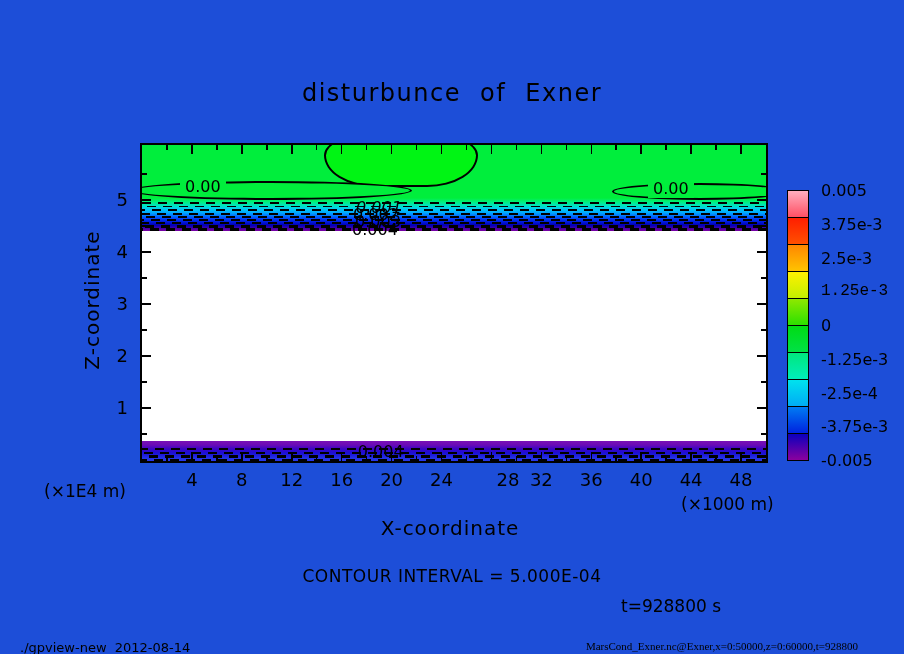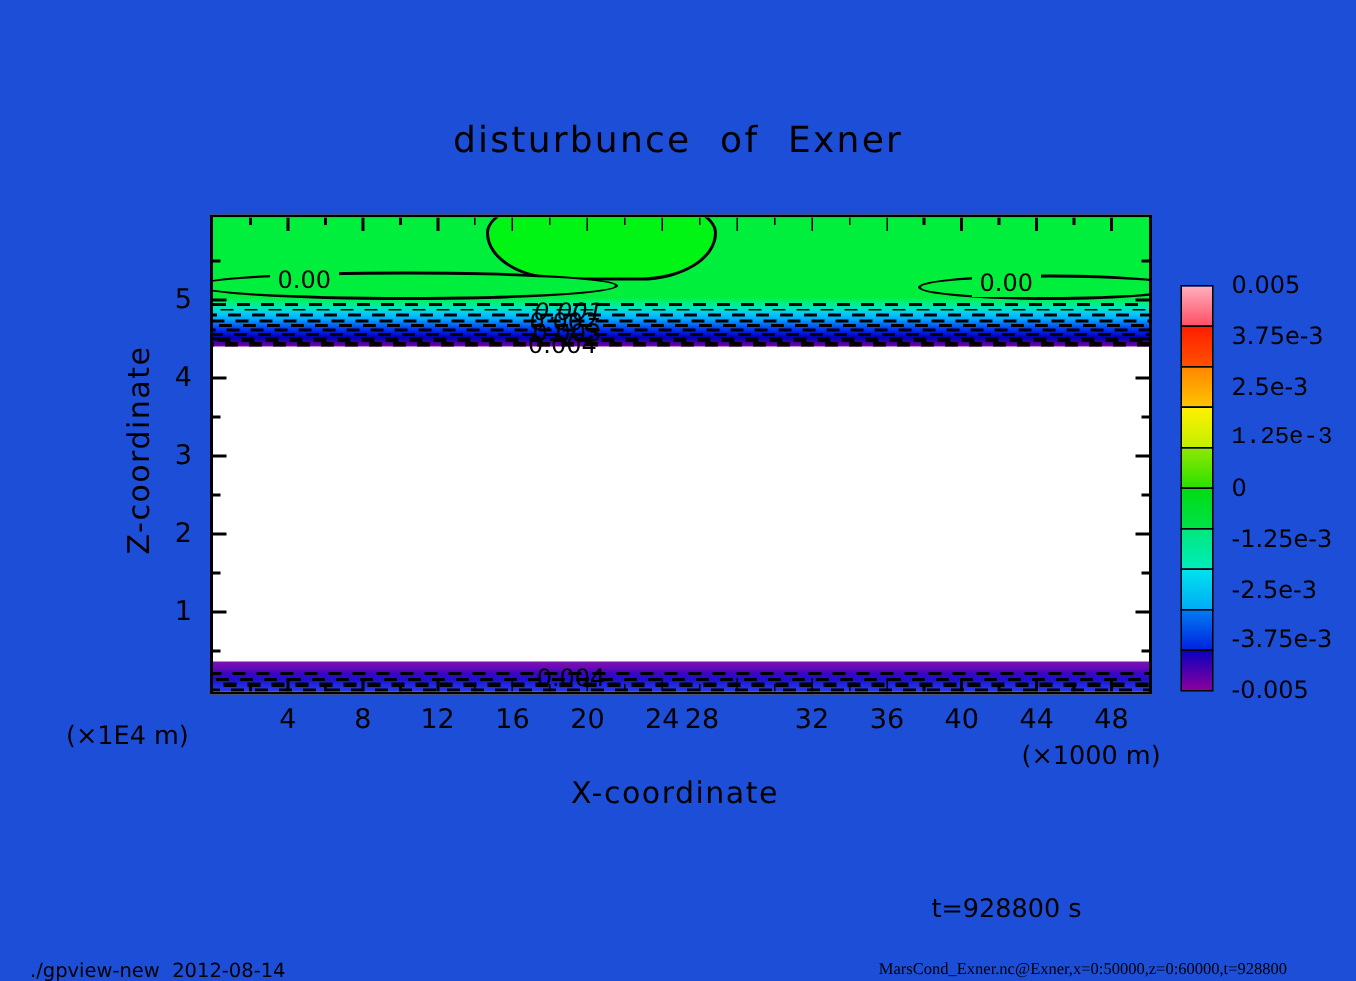--- a/index.html
+++ b/index.html
@@ -156,43 +156,44 @@
       <div class="cbox" style="top: 54px; height: 28px; background: linear-gradient(rgb(255, 135, 0), rgb(255, 195, 0));"></div>
       <div class="cbox" style="top: 81px; height: 28px; background: linear-gradient(rgb(255, 240, 0), rgb(195, 239, 0));"></div>
       <div class="cbox" style="top: 108px; height: 28px; background: linear-gradient(rgb(143, 232, 0), rgb(44, 224, 0));"></div>
       <div class="cbox" style="top: 135px; height: 28px; background: linear-gradient(rgb(0, 220, 20), rgb(0, 225, 70));"></div>
       <div class="cbox" style="top: 162px; height: 28px; background: linear-gradient(rgb(0, 231, 125), rgb(0, 237, 187));"></div>
       <div class="cbox" style="top: 189px; height: 28px; background: linear-gradient(rgb(0, 226, 238), rgb(0, 172, 245));"></div>
       <div class="cbox" style="top: 216px; height: 28px; background: linear-gradient(rgb(0, 123, 243), rgb(0, 35, 223));"></div>
       <div class="cbox" style="top: 243px; height: 28px; background: linear-gradient(rgb(11, 0, 189), rgb(139, 0, 158));"></div>
     </div>
 
+  <div id="cinterval" class="t">CONTOUR INTERVAL = 5.000E-04</div>
   <div id="timetxt" class="t">t=928800 s</div>
   <div id="footerL" class="t">./gpview-new  2012-08-14</div>
   <div id="footerR" class="t">MarsCond_Exner.nc@Exner,x=0:50000,z=0:60000,t=928800</div>
 
 <div class="ticklab t" style="left: 191.92px; top: 469px; transform: translateX(-50%);">4</div>
     <div class="ticklab t" style="left: 241.84px; top: 469px; transform: translateX(-50%);">8</div>
     <div class="ticklab t" style="left: 291.76px; top: 469px; transform: translateX(-50%);">12</div>
     <div class="ticklab t" style="left: 341.68px; top: 469px; transform: translateX(-50%);">16</div>
     <div class="ticklab t" style="left: 391.6px; top: 469px; transform: translateX(-50%);">20</div>
     <div class="ticklab t" style="left: 441.52px; top: 469px; transform: translateX(-50%);">24</div>
-    <div class="ticklab t" style="left: 468px; top: 469px; transform: translateX(-50%);">28</div>
+    <div class="ticklab t" style="left: 508px; top: 469px; transform: translateX(-50%);">28</div>
     <div class="ticklab t" style="left: 541.36px; top: 469px; transform: translateX(-50%);">32</div>
     <div class="ticklab t" style="left: 591.28px; top: 469px; transform: translateX(-50%);">36</div>
     <div class="ticklab t" style="left: 641.2px; top: 469px; transform: translateX(-50%);">40</div>
     <div class="ticklab t" style="left: 691.12px; top: 469px; transform: translateX(-50%);">44</div>
     <div class="ticklab t" style="left: 741.04px; top: 469px; transform: translateX(-50%);">48</div>
     <div class="ticklab t" style="left: 98px; width: 30px; text-align: right; top: 397px;">1</div>
     <div class="ticklab t" style="left: 98px; width: 30px; text-align: right; top: 345px;">2</div>
     <div class="ticklab t" style="left: 98px; width: 30px; text-align: right; top: 293px;">3</div>
     <div class="ticklab t" style="left: 98px; width: 30px; text-align: right; top: 241px;">4</div>
     <div class="ticklab t" style="left: 98px; width: 30px; text-align: right; top: 189px;">5</div>
     <div class="cblab t" style="top: 190px;">0.005</div>
     <div class="cblab t" style="top: 223.75px;">3.75e-3</div>
     <div class="cblab t" style="top: 257.5px;">2.5e-3</div>
     <div class="cblab t" style="top: 291.25px; font-family: Liberation Mono, monospace;">1.25e-3</div>
     <div class="cblab t" style="top: 325px;">0</div>
     <div class="cblab t" style="top: 358.75px;">-1.25e-3</div>
-    <div class="cblab t" style="top: 392.5px;">-2.5e-3</div>
+    <div class="cblab t" style="top: 392.5px;">-2.5e-4</div>
     <div class="cblab t" style="top: 426.25px;">-3.75e-3</div>
     <div class="cblab t" style="top: 460px;">-0.005</div>
   </div>
 
 </body></html>

